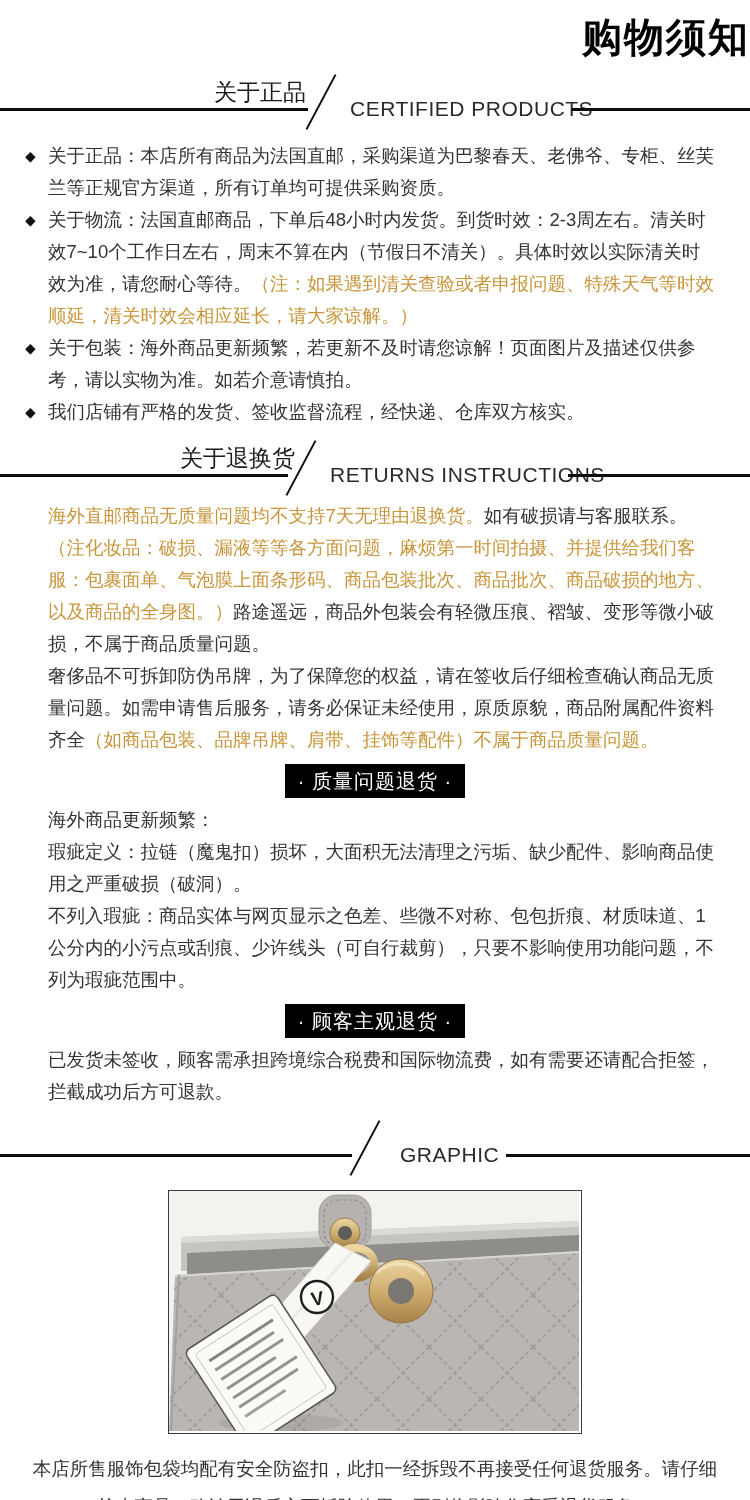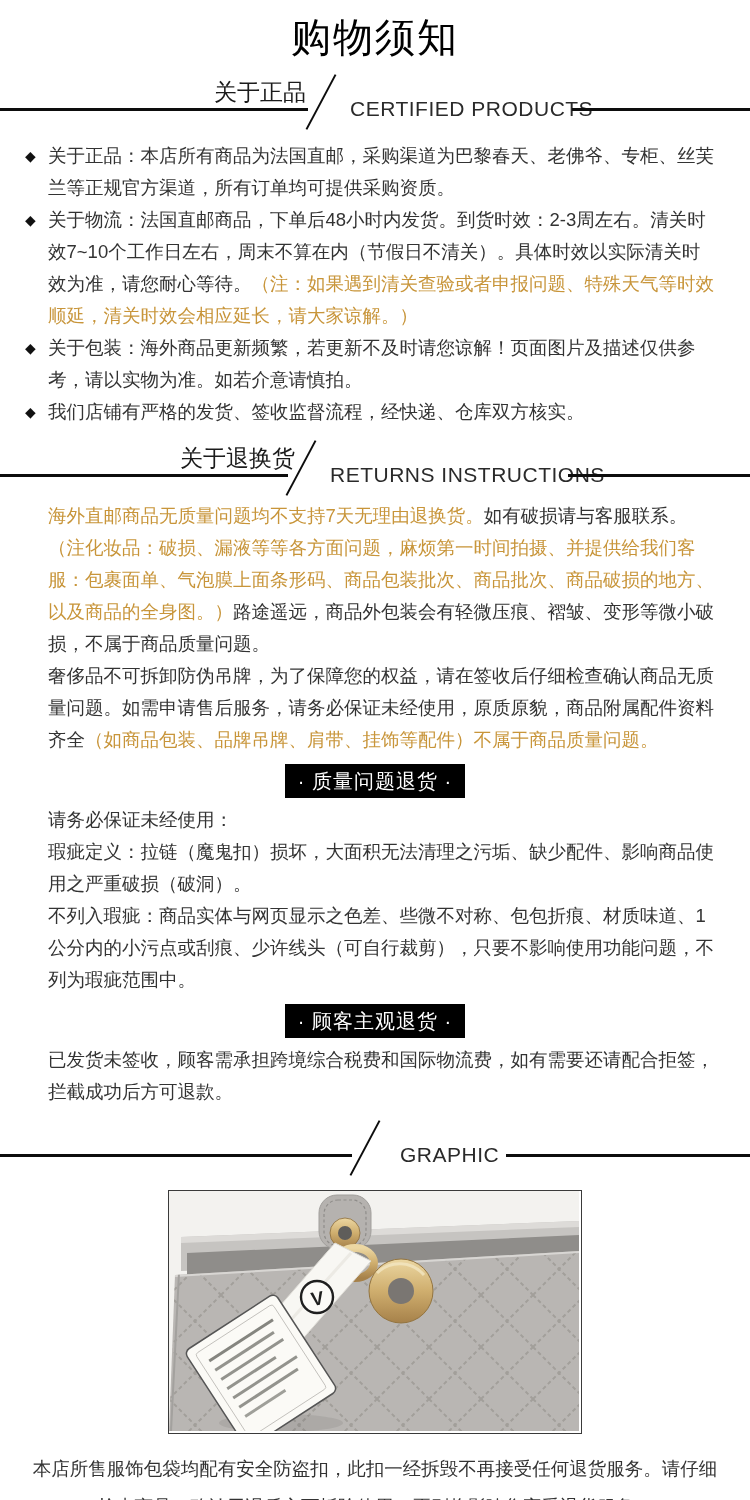--- a/index.html
+++ b/index.html
@@ -1,19 +1,19 @@
 <!DOCTYPE html>
 <html><head>
 <meta charset="utf-8">
 <style>
   html,body { margin:0; padding:0; background:#ffffff; }
   body { width:750px; font-family:"Liberation Sans","DejaVu Sans",sans-serif; color:#333; }
   .page { width:750px; overflow:hidden; background:#fff; }
 
-  .page-title { text-align:center; font-size:40px; font-weight:400; color:#000;
+  .page-title { text-align:right; font-size:40px; font-weight:700; color:#000;
     letter-spacing:2px; margin:12px 0 0; line-height:50px; }
 
   
   .sec-header { position:relative; height:64px; margin-top:6px; }
   .sh-line { position:absolute; top:40px; height:3px; background:#0d0d0d; }
   .sh-slash { position:absolute; top:3px; width:2px; height:62px; background:#0d0d0d;
     transform:rotate(28deg); }
   .sh-cn { position:absolute; top:9px; font-size:23px; color:#1b1b1b; white-space:nowrap; }
   .sh-en { position:absolute; top:29px; font-size:21px; color:#2a2a2a; letter-spacing:.5px;
     white-space:nowrap; }
@@ -88,21 +88,21 @@
     <span class="sh-en">RETURNS INSTRUCTIONS</span>
     <span class="sh-line right"></span>
   </div>
 
   <p class="para p-gap"><span class="accent">海外直邮商品无质量问题均不支持7天无理由退换货。</span><span>如有破损请与客服联系。</span><span class="accent">（注化妆品：破损、漏液等等各方面问题，麻烦第一时间拍摄、并提供给我们客服：包裹面单、气泡膜上面条形码、商品包装批次、商品批次、商品破损的地方、以及商品的全身图。）</span><span>路途遥远，商品外包装会有轻微压痕、褶皱、变形等微小破损，不属于商品质量问题。</span></p>
 
   <p class="para"><span>奢侈品不可拆卸防伪吊牌，为了保障您的权益，请在签收后仔细检查确认商品无质量问题。如需申请售后服务，请务必保证未经使用，原质原貌，商品附属配件资料齐全</span><span class="accent">（如商品包装、品牌吊牌、肩带、挂饰等配件）不属于商品质量问题。</span></p>
 
   <div class="badge">· 质量问题退货 ·</div>
 
-  <p class="para">请务必保证未经使用：</p>
+  <p class="para">海外商品更新频繁：</p>
   <p class="para">瑕疵定义：拉链（魔鬼扣）损坏，大面积无法清理之污垢、缺少配件、影响商品使用之严重破损（破洞）。</p>
   <p class="para">不列入瑕疵：商品实体与网页显示之色差、些微不对称、包包折痕、材质味道、1公分内的小污点或刮痕、少许线头（可自行裁剪），只要不影响使用功能问题，不列为瑕疵范围中。</p>
 
   <div class="badge">· 顾客主观退货 ·</div>
 
   <p class="para">已发货未签收，顾客需承担跨境综合税费和国际物流费，如有需要还请配合拒签，拦截成功后方可退款。</p>
 
   <div class="sec-header sec3">
     <span class="sh-line left"></span>
     <span class="sh-slash"></span>

